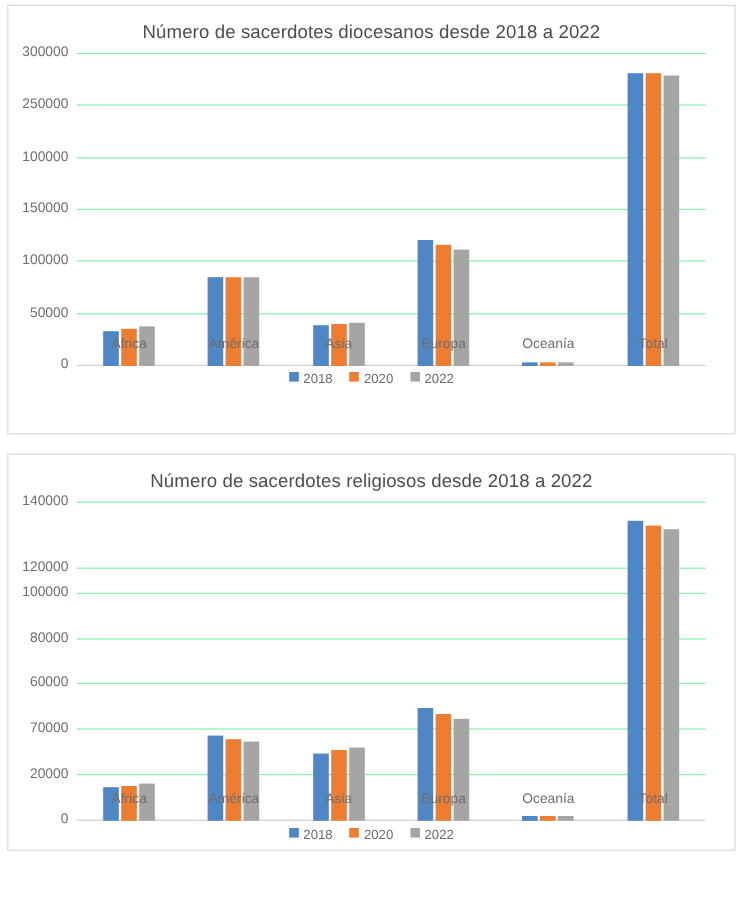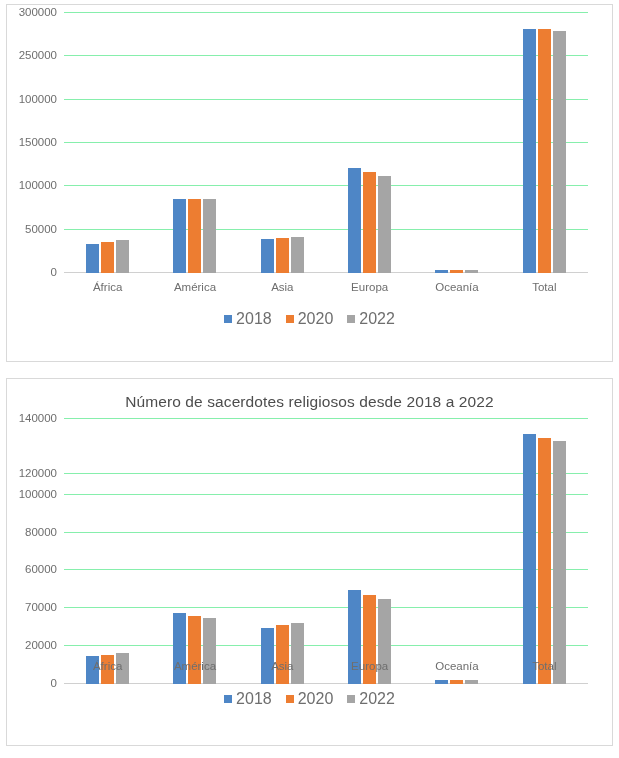--- a/index.html
+++ b/index.html
@@ -20,21 +20,21 @@
     background: #ffffff;
     margin: 0 auto;
   }
   #chart-card-1 {
     width: 607px;
     height: 358px;
     margin-top: 4px;
   }
   #chart-card-2 {
     width: 607px;
-    height: 368px;
+    height: 331px;
     margin-top: 16px;
   }
   .chart-title {
     text-align: center;
     font-size: 15.5px;
     color: #4d4d4d;
     font-weight: normal;
     padding-top: 14px;
     letter-spacing: 0.1px;
   }
@@ -108,35 +108,36 @@
     position: absolute;
     left: 0;
     right: 0;
     display: flex;
     justify-content: center;
     align-items: center;
     gap: 14px;
   }
   .legend-item {
     display: flex;
-    align-items: center;
+    align-items: flex-start;
     gap: 4px;
-    font-size: 16px;
+    font-size: 11px;
     color: #6e6e6e;
   }
   .swatch {
     width: 8px;
     height: 8px;
     display: inline-block;
   }
 </style>
 </head>
 <body>
 
 <div class="chart-card" id="chart-card-1">
+  <div class="chart-title">Número de sacerdotes diocesanos desde 2018 a 2022</div>
   <div class="plot-wrap" id="plot-wrap-1" style="height:260px;">
     <div class="plot-area" id="plot-area-1">
         <div class="gridline axis" style="bottom: 0px;">
           <span class="ytick">0</span>
         </div>
         <div class="gridline" style="bottom: 43.3333px;">
           <span class="ytick">50000</span>
         </div>
         <div class="gridline" style="bottom: 86.6667px;">
           <span class="ytick">100000</span>

